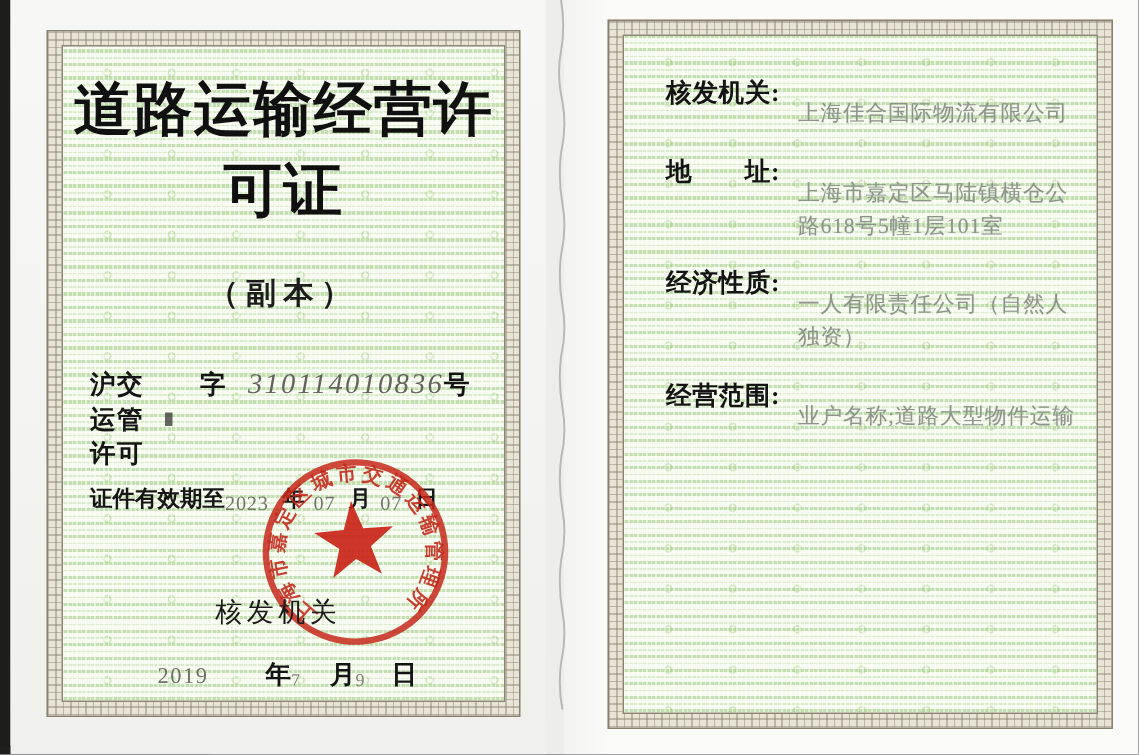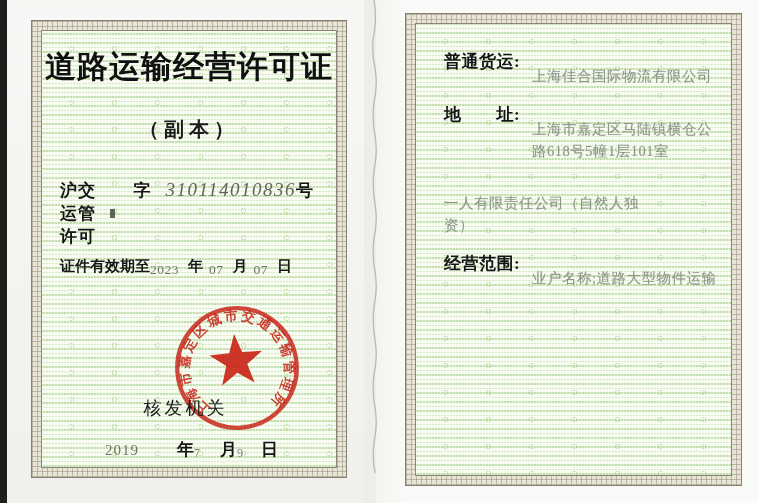--- a/index.html
+++ b/index.html
@@ -34,21 +34,21 @@
     background-color:#f7fbef;
     background-image:
       repeating-linear-gradient(90deg, rgba(255,255,255,.5) 0 1px, transparent 1px 3px),
       radial-gradient(circle, rgba(146,196,112,0) 1.5px, rgba(146,196,112,.45) 1.5px, rgba(146,196,112,.45) 2.5px, transparent 3px),
       repeating-linear-gradient(0deg, rgba(146,196,112,.5) 0 2px, transparent 2px 5px, rgba(146,196,112,.28) 5px 6px, transparent 6px 9px);
     background-size:auto, 43px 27px, auto;
     background-position:0 0, 8px 4px, 0 0;
   }
   
   .country{margin-top:38px;text-align:center;font-size:26px;font-weight:900;letter-spacing:6px;color:#161616;}
-  .main-title{margin-top:15px;text-align:center;font-size:31px;font-weight:900;letter-spacing:1px;color:#101010;}
+  .main-title{margin-top:15px;text-align:center;font-size:39px;font-weight:900;letter-spacing:1px;color:#101010;}
   .copy-label{margin-top:28px;text-align:center;font-size:20px;font-weight:700;letter-spacing:5px;color:#1c1c1c;}
   .license-row{display:flex;align-items:baseline;margin:36px 18px 0 18px;}
   .license-prefix,.license-zi,.license-suffix{font-size:17px;font-weight:900;color:#141414;letter-spacing:1px;}
   .redaction{width:11px;height:9px;background:#3e3e3c;opacity:.8;align-self:center;margin-left:2px;}
   .license-zi{margin-left:18px;}
   .license-number{margin-left:14px;font-size:19px;color:#63635d;letter-spacing:1.5px;font-style:italic;}
   .license-suffix{margin-left:auto;margin-right:4px;}
   .validity-row{display:flex;align-items:baseline;margin:9px 18px 0 18px;}
   .validity-label{font-size:15px;font-weight:900;color:#161616;}
   .v-num{font-size:13.5px;color:#73736c;position:relative;top:3px;letter-spacing:.5px;}
@@ -123,30 +123,31 @@
       <span class="d-unit d-u3">日</span>
     </div>
   </div>
 
   <div class="sheet right">
     <div class="frame frame-right" style="left:29px;top:13px;">
       <div class="paper">
         <div class="fields">
 
           <div class="field-row">
-            <span class="field-label">普通货运:</span>
+            <span class="field-label">核发机关:</span>
             <span class="field-value">上海佳合国际物流有限公司</span>
           </div>
 
           <div class="field-row">
             <span class="field-label">地　　址:</span>
             <span class="field-value">上海市嘉定区马陆镇横仓公路618号5幢1层101室</span>
           </div>
 
           <div class="field-row">
+            <span class="field-label">经济性质:</span>
             <span class="field-value">一人有限责任公司（自然人独资）</span>
           </div>
 
           <div class="field-row">
             <span class="field-label">经营范围:</span>
             <span class="field-value">业户名称;道路大型物件运输</span>
           </div>
 
         </div>
       </div>

